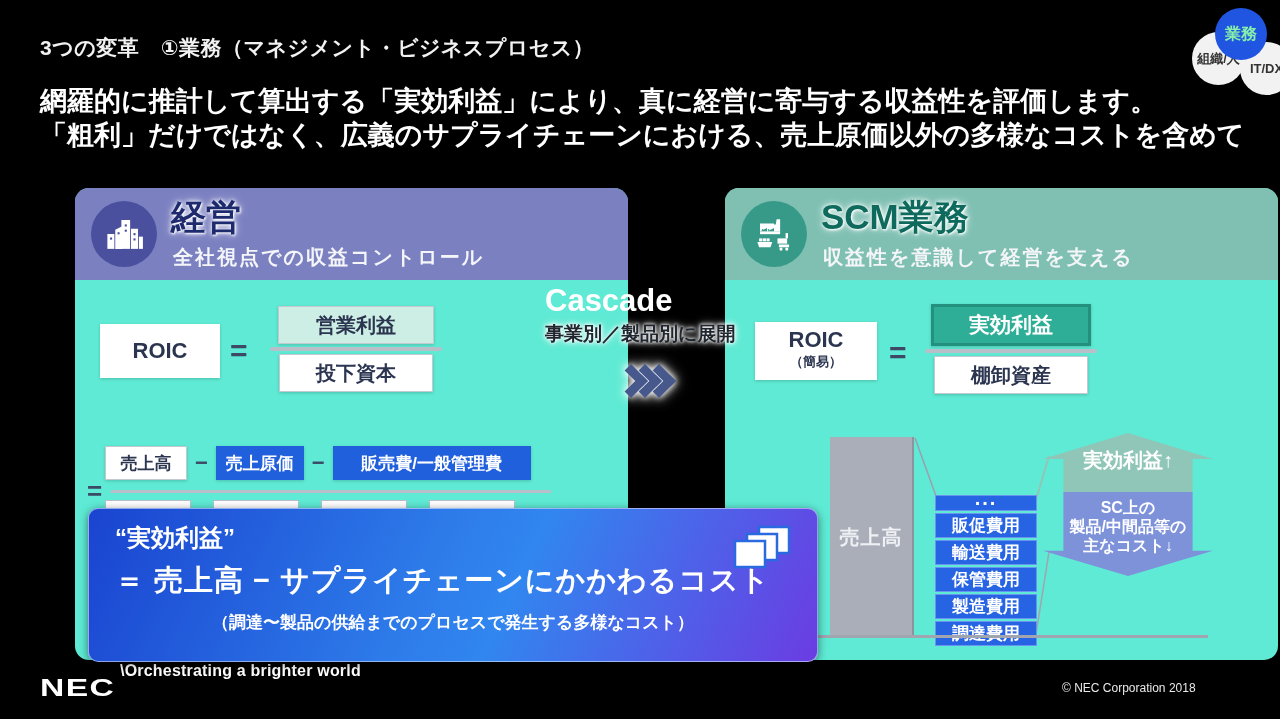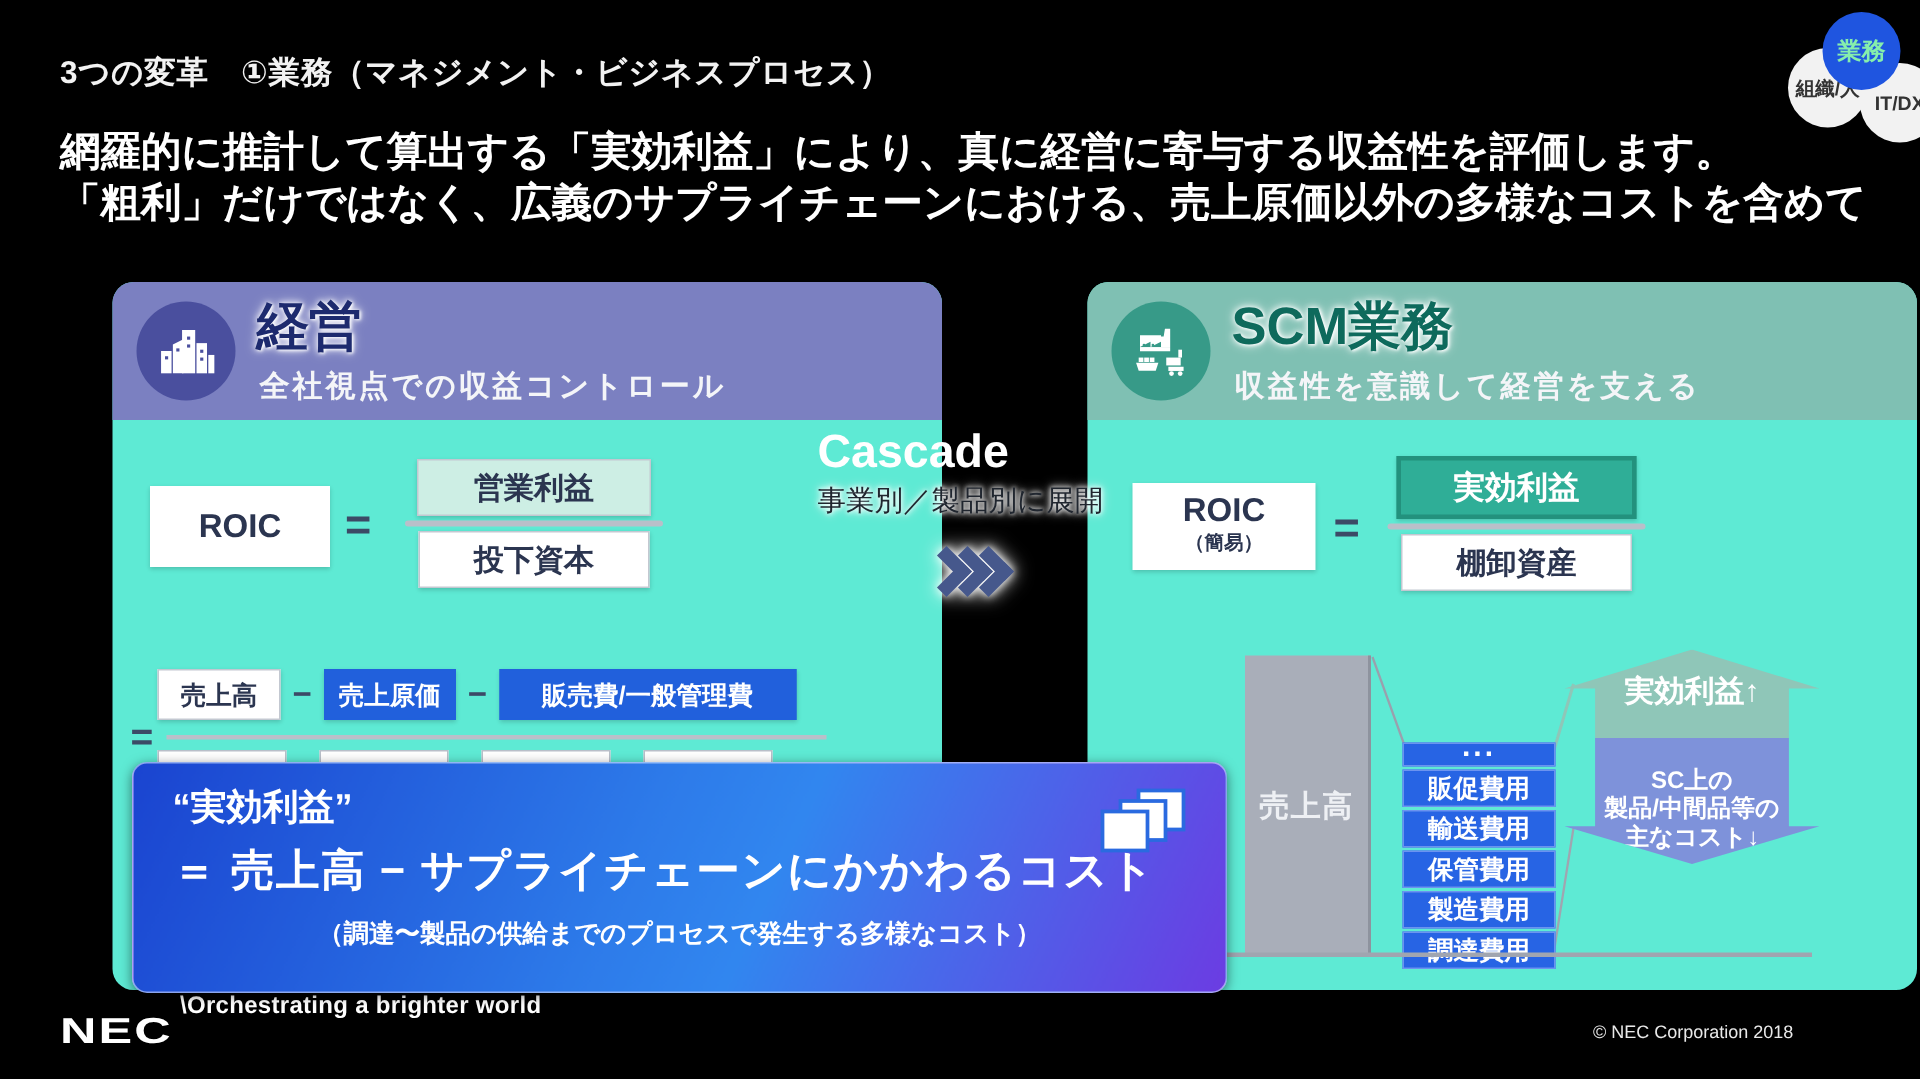--- a/index.html
+++ b/index.html
@@ -55,21 +55,21 @@
   .minus { font-size:22px; font-weight:bold; color:#3c4a66; }
   .sbox { height:34px; font-size:17px; }
   .sbox-blue { background:#2160dc; border:1px solid #2160dc; color:#fff; }
   .f2-line { position:absolute; left:36px; top:302px; width:440px; height:3px; background:#b9bfc9; }
   .f2-den { position:absolute; left:30px; top:312px; display:flex; gap:22px; }
   .hbox { width:86px; height:26px; background:#fff; border:1px solid #b9bfc9; }
 
   
   .cascade { left:545px; top:283px; width:200px; text-align:left; z-index:20; }
   .cascade-title { font-size:31px; font-weight:bold; color:#fff; font-family:"Liberation Sans",sans-serif; }
-  .cascade-sub { margin-top:2px; font-size:19px; font-weight:normal; color:#20262f; white-space:nowrap;
+  .cascade-sub { margin-top:2px; font-size:19px; font-weight:bold; color:#20262f; white-space:nowrap;
                  text-shadow:0 0 3px #fff,0 0 5px #fff,0 0 8px rgba(255,255,255,.9); }
   .chevrons { margin-top:22px; display:flex; justify-content:center;
               filter:drop-shadow(0 0 3px #fff) drop-shadow(0 0 6px rgba(255,255,255,.85)); }
   .chev { width:24px; height:24px; border-top:9px solid #46588c; border-right:9px solid #46588c;
           transform:rotate(45deg); margin:0 -5px; }
 
   
   .gray-bar { position:absolute; left:105px; top:249px; width:84px; height:200px; background:#a9aeb9;
               border-right:2px solid #8e939e; display:flex; align-items:center; justify-content:center; }
   .gray-bar span { color:#eef0f4; font-size:20px; font-weight:bold; letter-spacing:1px; }
@@ -79,21 +79,21 @@
                 display:flex; align-items:center; justify-content:center; }
   .stack-cell.dots { font-size:20px; letter-spacing:2px; }
   .stack-cell.dots span { margin-top:-9px; }
   .baseline { position:absolute; left:93px; top:447px; width:390px; height:3px; background:#a0a5b0; }
   .arrow-up { position:absolute; left:318px; top:245px; width:170px; height:59px; background:#8fc6b8;
               clip-path:polygon(50% 0,100% 44%,88% 44%,88% 100%,12% 100%,12% 44%,0 44%);
               display:flex; align-items:center; justify-content:center; }
   .arrow-up span { font-size:20px; font-weight:bold; color:#fff; padding-bottom:4px; }
   .arrow-down { position:absolute; left:318px; top:304px; width:170px; height:84px; background:#7e92da;
                 clip-path:polygon(12% 0,88% 0,88% 70%,100% 70%,50% 100%,0 70%,12% 70%);
-                text-align:center; font-size:16px; font-weight:bold; color:#fff; line-height:19px; padding-top:19px; }
+                text-align:center; font-size:16px; font-weight:bold; color:#fff; line-height:19px; padding-top:6px; }
   .rp-svg { position:absolute; left:0; top:0; width:490px; height:472px; pointer-events:none; }
 
   
   .banner { left:88px; top:508px; width:730px; height:154px; z-index:30; border-radius:10px;
             background:linear-gradient(115deg,#1a44d0 0%,#2d7ae9 45%,#3186ef 58%,#6b3ce2 100%);
             border:1px solid rgba(215,227,255,.6); box-shadow:0 2px 8px rgba(0,0,0,.5); }
   .banner-line1 { position:absolute; left:26px; top:13px; font-size:24px; font-weight:bold; }
   .banner-line2 { position:absolute; left:26px; top:52px; font-size:29px; font-weight:bold; letter-spacing:1px; }
   .banner-line3 { position:absolute; left:0; top:102px; width:100%; text-align:center; font-size:17px; font-weight:bold; }
 

